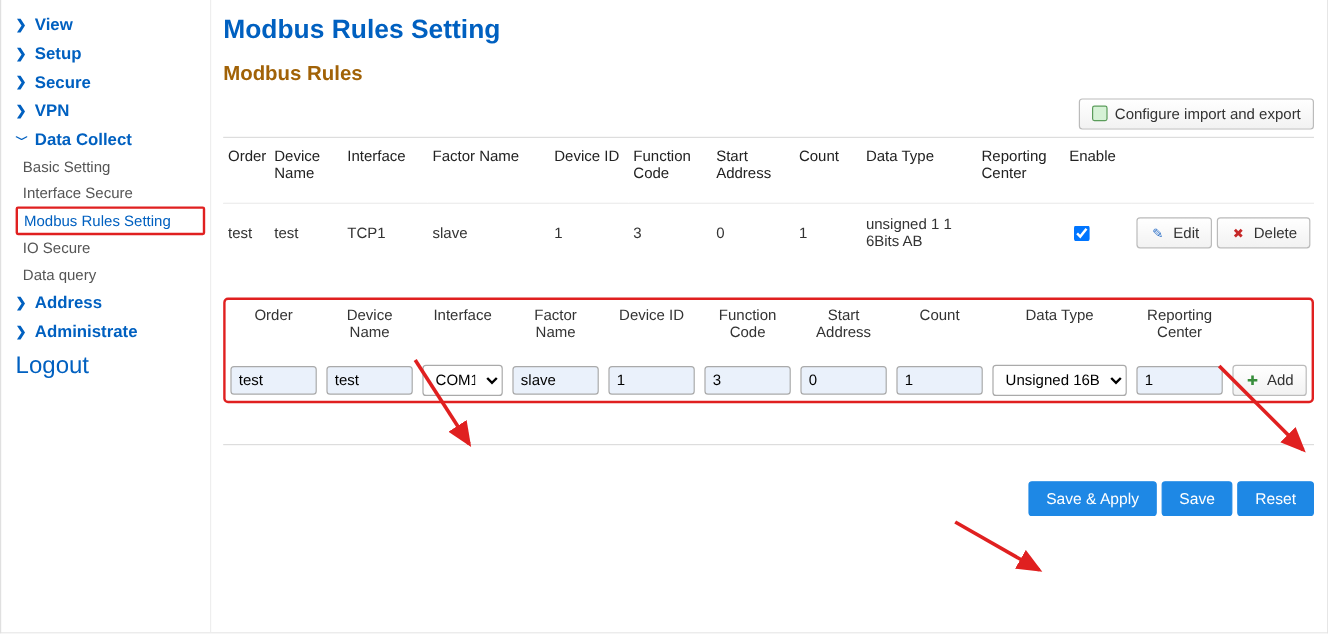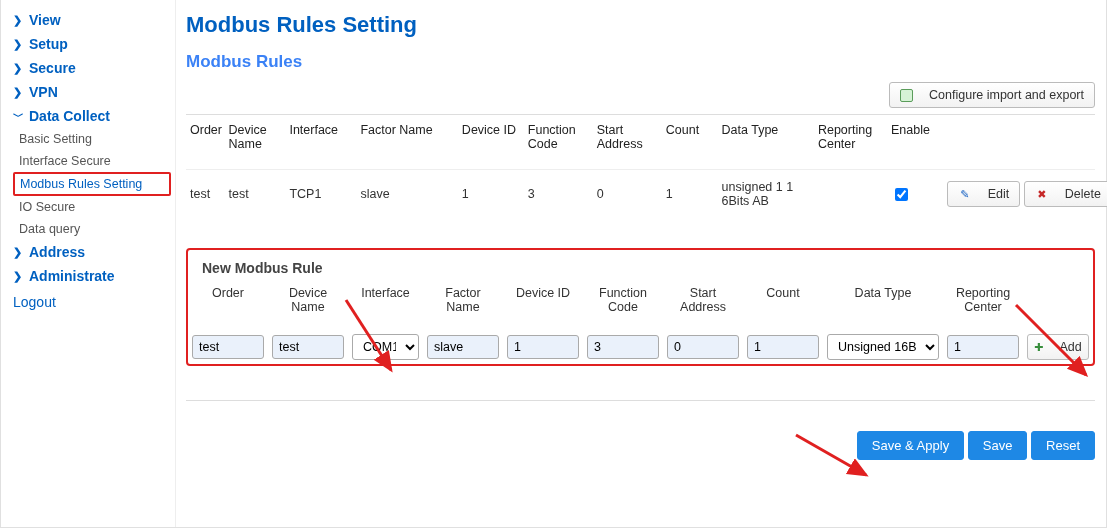--- a/index.html
+++ b/index.html
@@ -50,48 +50,48 @@
   .subnav-item.active {
     color: #0060c0;
     border: 2px solid #e02020;
     border-radius: 2px;
     padding: 3px 5px;
     margin-right: 4px;
   }
   .logout {
     display: block;
     color: #0060c0;
-    font-size: 14px;
+    font-size: 20px;
     padding: 6px 0;
     cursor: pointer;
   }
   .main {
     flex: 1;
     padding: 12px 18px 18px 10px;
     position: relative;
   }
   .page-title {
     color: #0060c0;
     font-size: 22px;
     font-weight: bold;
     margin: 0 0 14px 0;
   }
   .subtitle {
     font-size: 17px;
-    color: #3b82f6;
+    color: #a16207;
     margin: 0 0 10px 0;
   }
   .toolbar-right {
     text-align: right;
     margin-bottom: 6px;
   }
   .btn {
     display: inline-flex;
-    align-items: flex-end;
-    gap: 16px;
+    align-items: flex-start;
+    gap: 6px;
     background: linear-gradient(#fff, #f2f2f2);
     border: 1px solid #bbb;
     border-radius: 3px;
     padding: 5px 10px;
     font-size: 12.5px;
     cursor: pointer;
     color: #333;
   }
   .btn-primary {
     background: #1e88e5;
@@ -296,21 +296,20 @@
             <button class="btn">
                 <span class="icon-del">✖</span>
                 <span>Delete</span>
               </button>
           </td>
         </tr>
       </tbody>
     </table>
 
     <div class="section-card">
-      <div class="section-title">New Modbus Rule</div>
       <table class="form-table">
         <colgroup>
           <col style="width:80px">
             <col style="width:80px">
             <col style="width:75px">
             <col style="width:80px">
           <col style="width:80px">
             <col style="width:80px">
             <col style="width:80px">
             <col style="width:80px">

